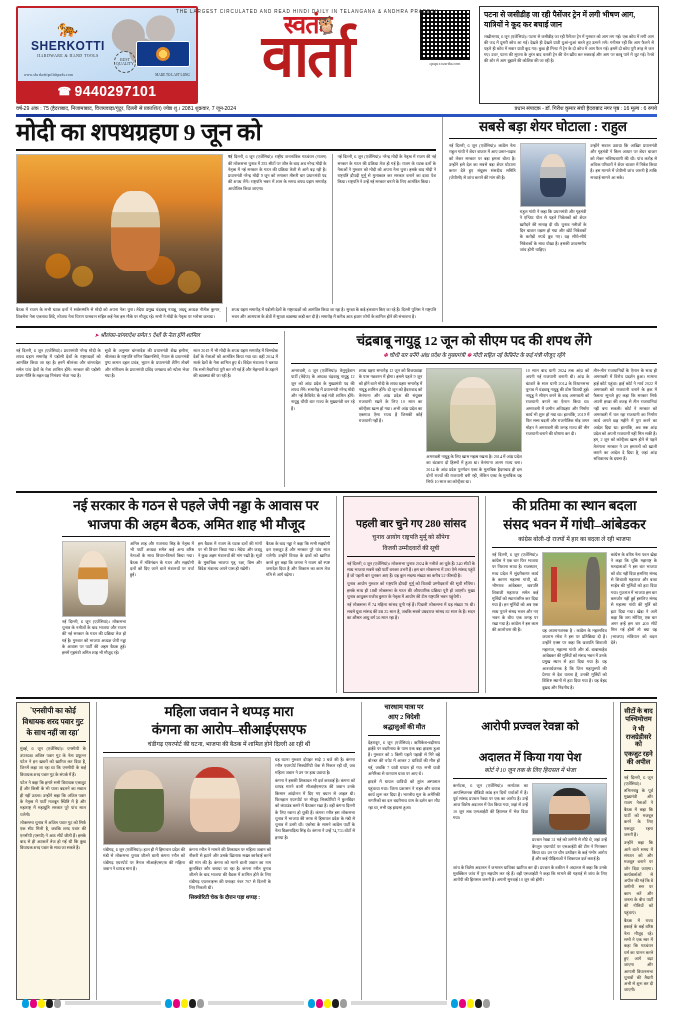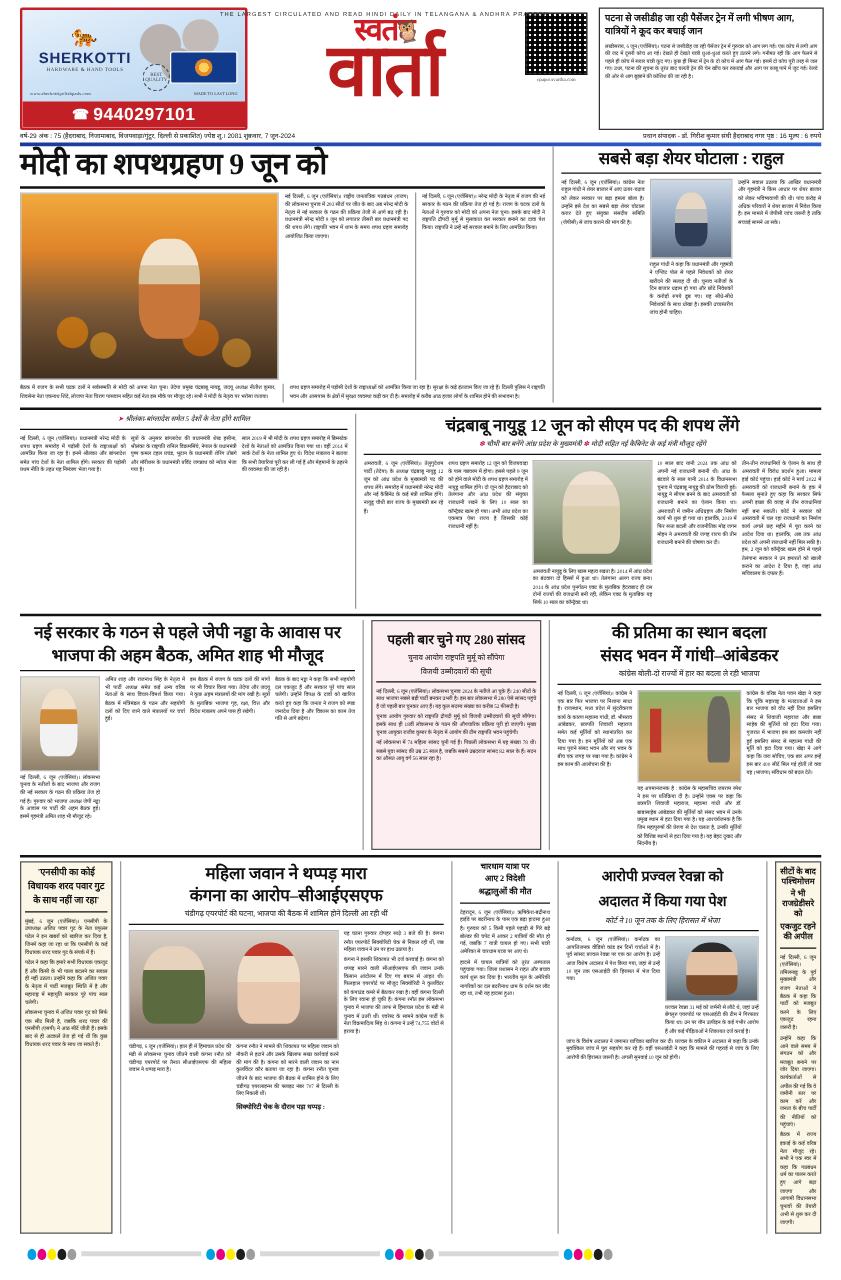--- a/index.html
+++ b/index.html
@@ -59,21 +59,21 @@
   
   .content{padding:0 16px;box-sizing:border-box;}
   .band{display:flex;gap:6px;}
   .vrule{width:1px;background:#999;flex:none;}
   .hrule{height:1px;background:#111;margin:4px 0;}
   .hrule2{height:2px;background:#111;margin:4px 0 3px;}
 
   h1.lead{font-size:24px;font-weight:bold;margin:3px 0 4px;line-height:1.05;letter-spacing:-.3px;}
   h2.head{font-size:13.5px;font-weight:bold;margin:2px 0 3px;line-height:1.12;}
   h2.head.ctr{text-align:center;}
-  h3.head-sm{font-size:10.5px;font-weight:bold;margin:7px 0 2px;line-height:1.15;text-align:center;}
+  h3.head-sm{font-size:10.5px;font-weight:bold;margin:18px 0 2px;line-height:1.15;text-align:center;}
   .kicker{font-size:5.6px;font-style:italic;margin:0 0 3px;color:#111;text-align:center;}
   .kicker .star{color:#c2185b;}
   .subhead{font-size:6px;margin:1px 0 3px;text-align:center;color:#111;}
 
   .col{flex:1;min-width:0;}
   p.body{margin:0 0 2px;font-size:4.15px;line-height:1.52;text-align:justify;color:#1a1a1a;hyphens:auto;}
   p.body.first:first-letter{font-weight:bold;}
 
   
   .photo{position:relative;overflow:hidden;border:1px solid #bbb;}
@@ -271,21 +271,21 @@
               <p class="body">तीन-तीन राजधानियों के ऐलान के साथ ही अमरावती में विरोध प्रदर्शन हुआ। मामला हाई कोर्ट पहुंचा। हाई कोर्ट ने मार्च 2022 में अमरावती को राजधानी बनाने के हक में फैसला सुनाते हुए कहा कि सरकार सिर्फ अपनी इच्छा की वजह से तीन राजधानियां नहीं बना सकती। कोर्ट ने सरकार को अमरावती में चल रहा राजधानी का निर्माण कार्य अगले छह महीने में पूरा करने का आदेश दिया था। हालांकि, अब तक आंध्र प्रदेश को अपनी राजधानी नहीं मिल सकी है। हम, 2 जून को कॉन्ट्रैक्ट खत्म होने से पहले तेलंगाना सरकार ने उन इमारतों को खाली कराने का आदेश दे दिया है, जहां आंध्र सचिवालय के दफ्तर हैं।</p>
             </div>
         </div>
       </div>
     </div>
 
     <div class="hrule2"></div>
 
     <div class="band">
 
-      <div style="width:268px;">
+      <div style="width:268px;margin-left:46px;">
         <h2 class="head ctr">नई सरकार के गठन से पहले जेपी नड्डा के आवास पर</h2>
         <h2 class="head ctr">भाजपा की अहम बैठक, अमित शाह भी मौजूद</h2>
         <div class="hrule"></div>
         <div class="band" style="gap:4px;">
           <div class="col">
             <div class="photo ph-nadda" style="height:74px;margin-bottom:2px;"></div>
             <p class="body">नई दिल्ली, 6 जून (एजेंसियां)। लोकसभा चुनाव के नतीजों के बाद भाजपा और राजग की नई सरकार के गठन की प्रक्रिया तेज हो गई है। गुरुवार को भाजपा अध्यक्ष जेपी नड्डा के आवास पर पार्टी की अहम बैठक हुई। इसमें गृहमंत्री अमित शाह भी मौजूद रहे।</p>
           </div>
           <div class="col">
               <p class="body">अमित शाह और राजनाथ सिंह के नेतृत्व में भी पार्टी अध्यक्ष समेत कई अन्य वरिष्ठ नेताओं के साथ विचार-विमर्श किया गया। बैठक में मंत्रिमंडल के गठन और सहयोगी दलों को दिए जाने वाले मंत्रालयों पर चर्चा हुई।</p>

